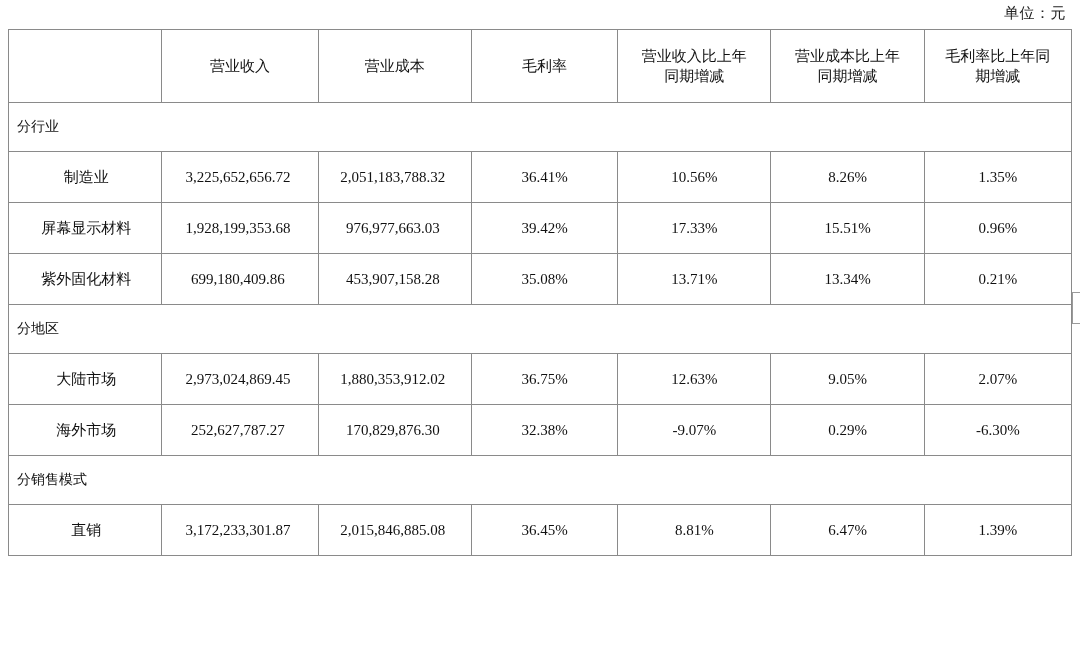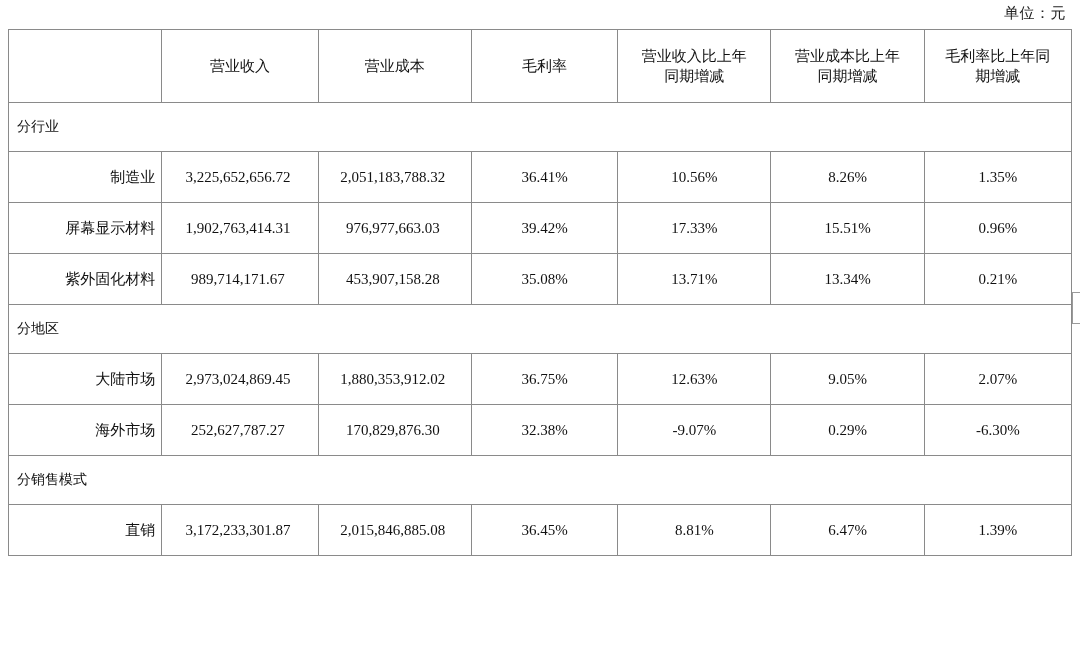--- a/index.html
+++ b/index.html
@@ -47,21 +47,21 @@
     vertical-align: middle;
     height: 68px;
     line-height: 1.35;
     padding: 2px 4px;
     font-size: 15.5px;
   }
   thead th.corner {
     width: 152px;
   }
   td.rowlabel {
-    text-align: right;
+    text-align: center;
     padding: 6px 6px 6px 8px;
     height: 38px;
     font-size: 15.5px;
   }
   td.num {
     text-align: center;
     padding: 6px 8px 6px 4px;
     height: 38px;
     font-size: 15.5px;
     font-family: "Liberation Serif", "DejaVu Serif", serif;
@@ -139,32 +139,32 @@
         <td class="num">2,051,183,788.32</td>
         <td class="center">36.41%</td>
         <td class="center">10.56%</td>
         <td class="center">8.26%</td>
         <td class="center">1.35%</td>
       </tr>
 
 
       <tr>
         <td class="rowlabel">屏幕显示材料</td>
-        <td class="num">1,902,763,414.31</td>
+        <td class="num">1,928,199,353.68</td>
         <td class="num">976,977,663.03</td>
         <td class="center">39.42%</td>
         <td class="center">17.33%</td>
         <td class="center">15.51%</td>
         <td class="center">0.96%</td>
       </tr>
 
 
       <tr>
         <td class="rowlabel">紫外固化材料</td>
-        <td class="num">989,714,171.67</td>
+        <td class="num">699,180,409.86</td>
         <td class="num">453,907,158.28</td>
         <td class="center">35.08%</td>
         <td class="center">13.71%</td>
         <td class="center">13.34%</td>
         <td class="center">0.21%</td>
       </tr>
 
       <tr class="section">
         <td colspan="7">分地区</td>
       </tr>

